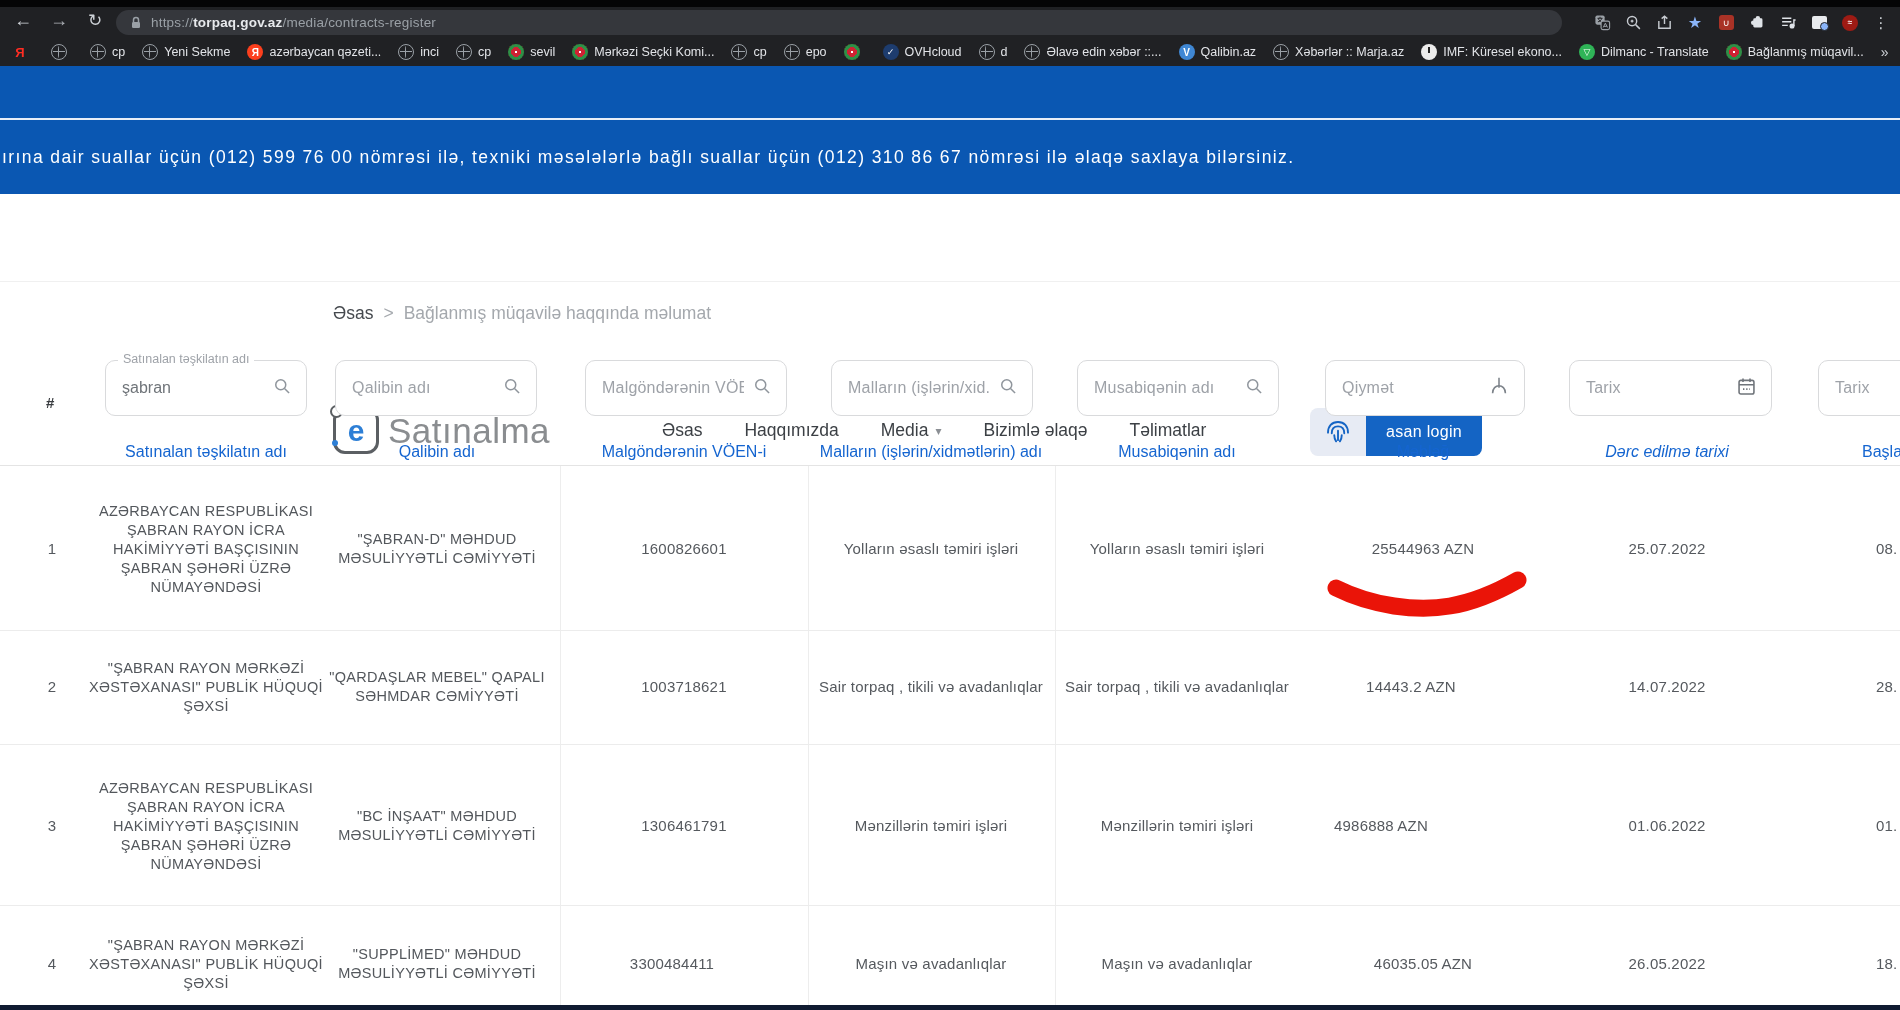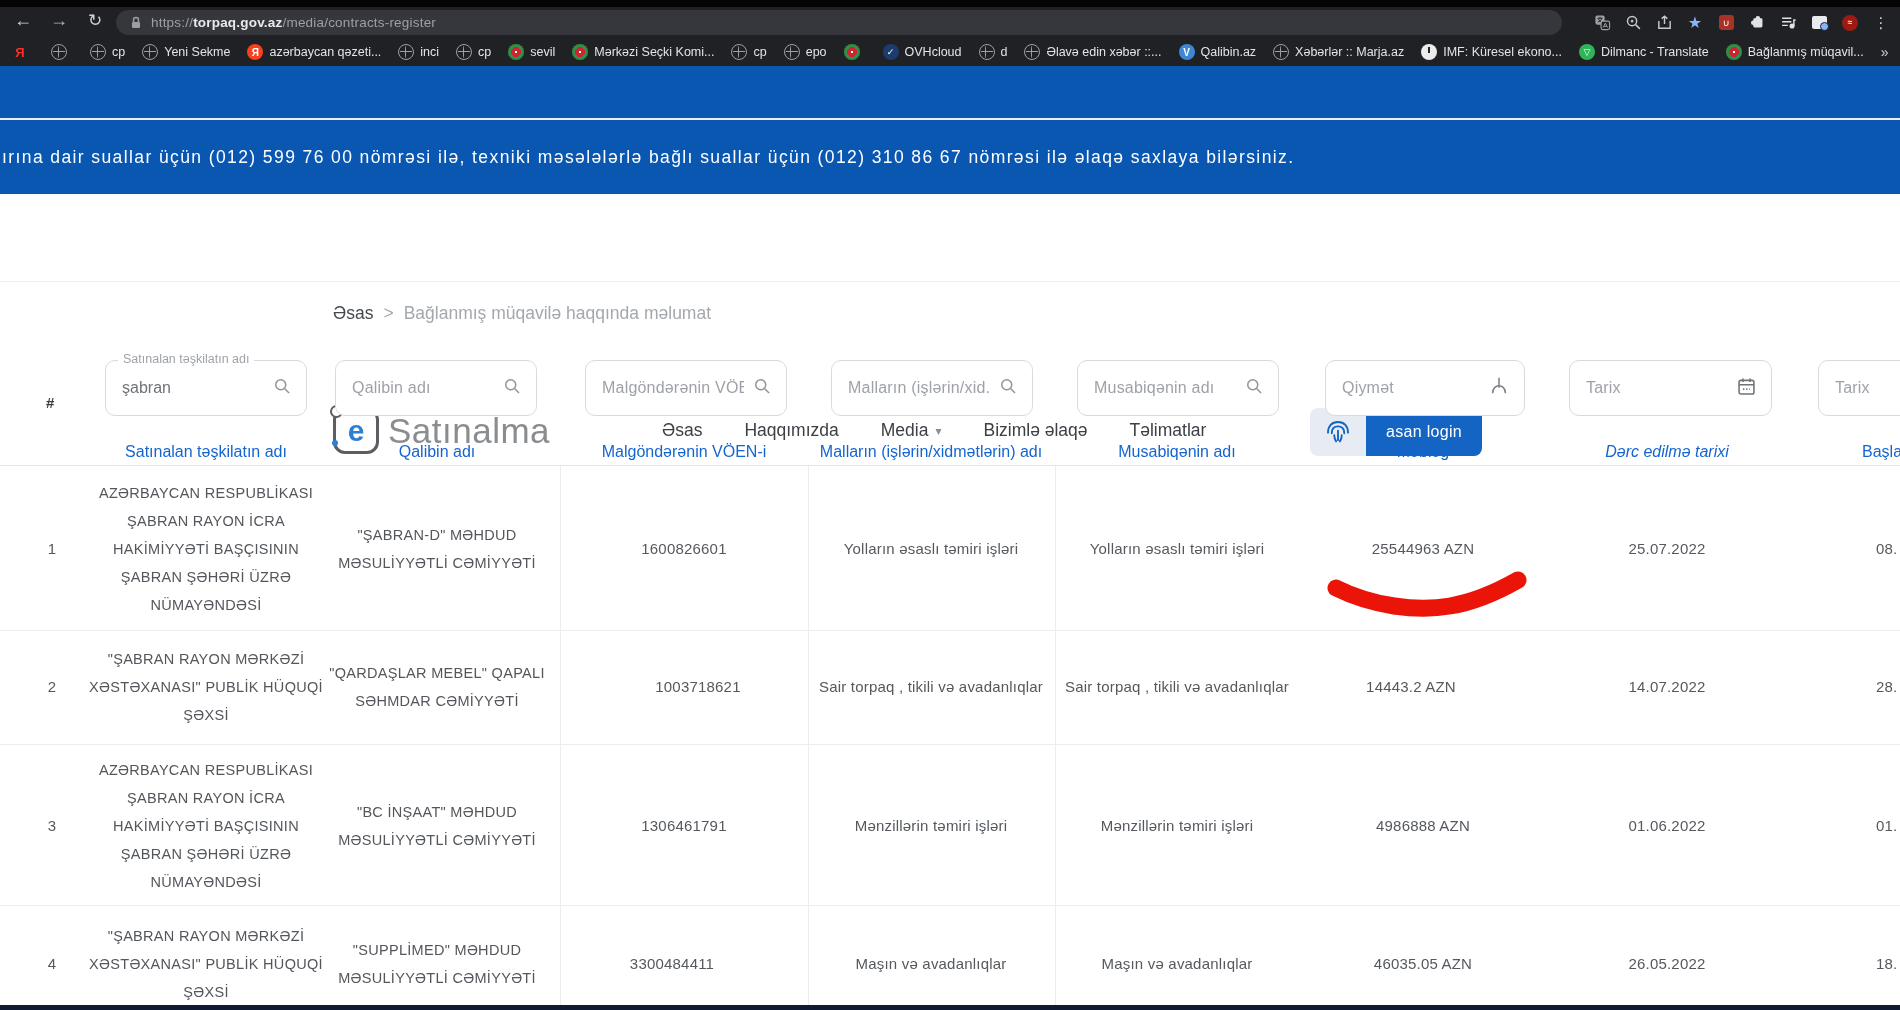--- a/index.html
+++ b/index.html
@@ -88,21 +88,21 @@
             white-space:nowrap; }
   #hash { position:absolute; left:46px; top:394px; font-size:15px; font-weight:bold; color:#3a3d41; }
   
   .th { position:absolute; top:443px; transform:translateX(-50%); font-size:16px; color:#1565d0; white-space:nowrap; }
   .th-cut { transform:none; }
   #thead-line { position:absolute; left:0; top:465px; width:1900px; height:1px; background:#e4e4e4; }
   .vline { position:absolute; top:466px; width:1px; height:540px; background:#ededed; }
   .hline { position:absolute; left:0; width:1900px; height:1px; background:#ececec; }
   .cell { position:absolute; transform:translate(-50%,-50%); text-align:center; white-space:pre-line;
           font-size:15px; color:#55595e; letter-spacing:.2px; line-height:24px; }
-  .cell-caps { font-size:14.5px; line-height:28px; color:#53575c; letter-spacing:.3px; }
+  .cell-caps { font-size:14.5px; line-height:19px; color:#53575c; letter-spacing:.3px; }
   .cell-cut { transform:translateY(-50%); text-align:left; }
   .c-org { width:310px; } .c-winner { width:250px; } .c-goods { width:240px; } .c-tender { width:250px; }
   
   #scribble { position:absolute; left:1322px; top:568px; }
   #bottombar { position:absolute; left:0; bottom:0; width:1900px; height:5px; background:#101b31; }
 </style>
 </head>
 <body>
 
 <div id="screen">
@@ -393,40 +393,40 @@
   <span class="cell" style="left:1667px;top:549px;">25.07.2022</span>
   <span class="cell cell-cut" style="left:1876px;top:549px;">08.</span>
   <div class="hline" style="top:630px;"></div>
 
   <span class="cell" style="left:52px;top:687px;">2</span>
   <span class="cell cell-caps c-org" style="left:206px;top:687px;">"ŞABRAN RAYON MƏRKƏZİ
 XƏSTƏXANASI" PUBLİK HÜQUQİ
 ŞƏXSİ</span>
   <span class="cell cell-caps c-winner" style="left:437px;top:687px;">"QARDAŞLAR MEBEL" QAPALI
 SƏHMDAR CƏMİYYƏTİ</span>
-  <span class="cell" style="left:698px;top:687px;">1003718621</span>
+  <span class="cell" style="left:684px;top:687px;">1003718621</span>
   <span class="cell c-goods" style="left:931px;top:687px;">Sair torpaq , tikili və avadanlıqlar</span>
   <span class="cell c-tender" style="left:1177px;top:687px;">Sair torpaq , tikili və avadanlıqlar</span>
   <span class="cell" style="left:1369px;top:687px;margin-left:42px;">14443.2 AZN</span>
   <span class="cell" style="left:1667px;top:687px;">14.07.2022</span>
   <span class="cell cell-cut" style="left:1876px;top:687px;">28.</span>
   <div class="hline" style="top:744px;"></div>
 
   <span class="cell" style="left:52px;top:826px;">3</span>
   <span class="cell cell-caps c-org" style="left:206px;top:826px;">AZƏRBAYCAN RESPUBLİKASI
 ŞABRAN RAYON İCRA
 HAKİMİYYƏTİ BAŞÇISININ
 ŞABRAN ŞƏHƏRİ ÜZRƏ
 NÜMAYƏNDƏSİ</span>
   <span class="cell cell-caps c-winner" style="left:437px;top:826px;">"BC İNŞAAT" MƏHDUD
 MƏSULİYYƏTLİ CƏMİYYƏTİ</span>
   <span class="cell" style="left:684px;top:826px;">1306461791</span>
   <span class="cell c-goods" style="left:931px;top:826px;">Mənzillərin təmiri işləri</span>
   <span class="cell c-tender" style="left:1177px;top:826px;">Mənzillərin təmiri işləri</span>
-  <span class="cell" style="left:1423px;top:826px;text-align:center;">4986888 AZN</span>
+  <span class="cell" style="left:1381px;top:826px;text-align:center;">4986888 AZN</span>
   <span class="cell" style="left:1667px;top:826px;">01.06.2022</span>
   <span class="cell cell-cut" style="left:1876px;top:826px;">01.</span>
   <div class="hline" style="top:905px;"></div>
 
   <span class="cell" style="left:52px;top:964px;">4</span>
   <span class="cell cell-caps c-org" style="left:206px;top:964px;">"ŞABRAN RAYON MƏRKƏZİ
 XƏSTƏXANASI" PUBLİK HÜQUQİ
 ŞƏXSİ</span>
   <span class="cell cell-caps c-winner" style="left:437px;top:964px;">"SUPPLİMED" MƏHDUD
 MƏSULİYYƏTLİ CƏMİYYƏTİ</span>

